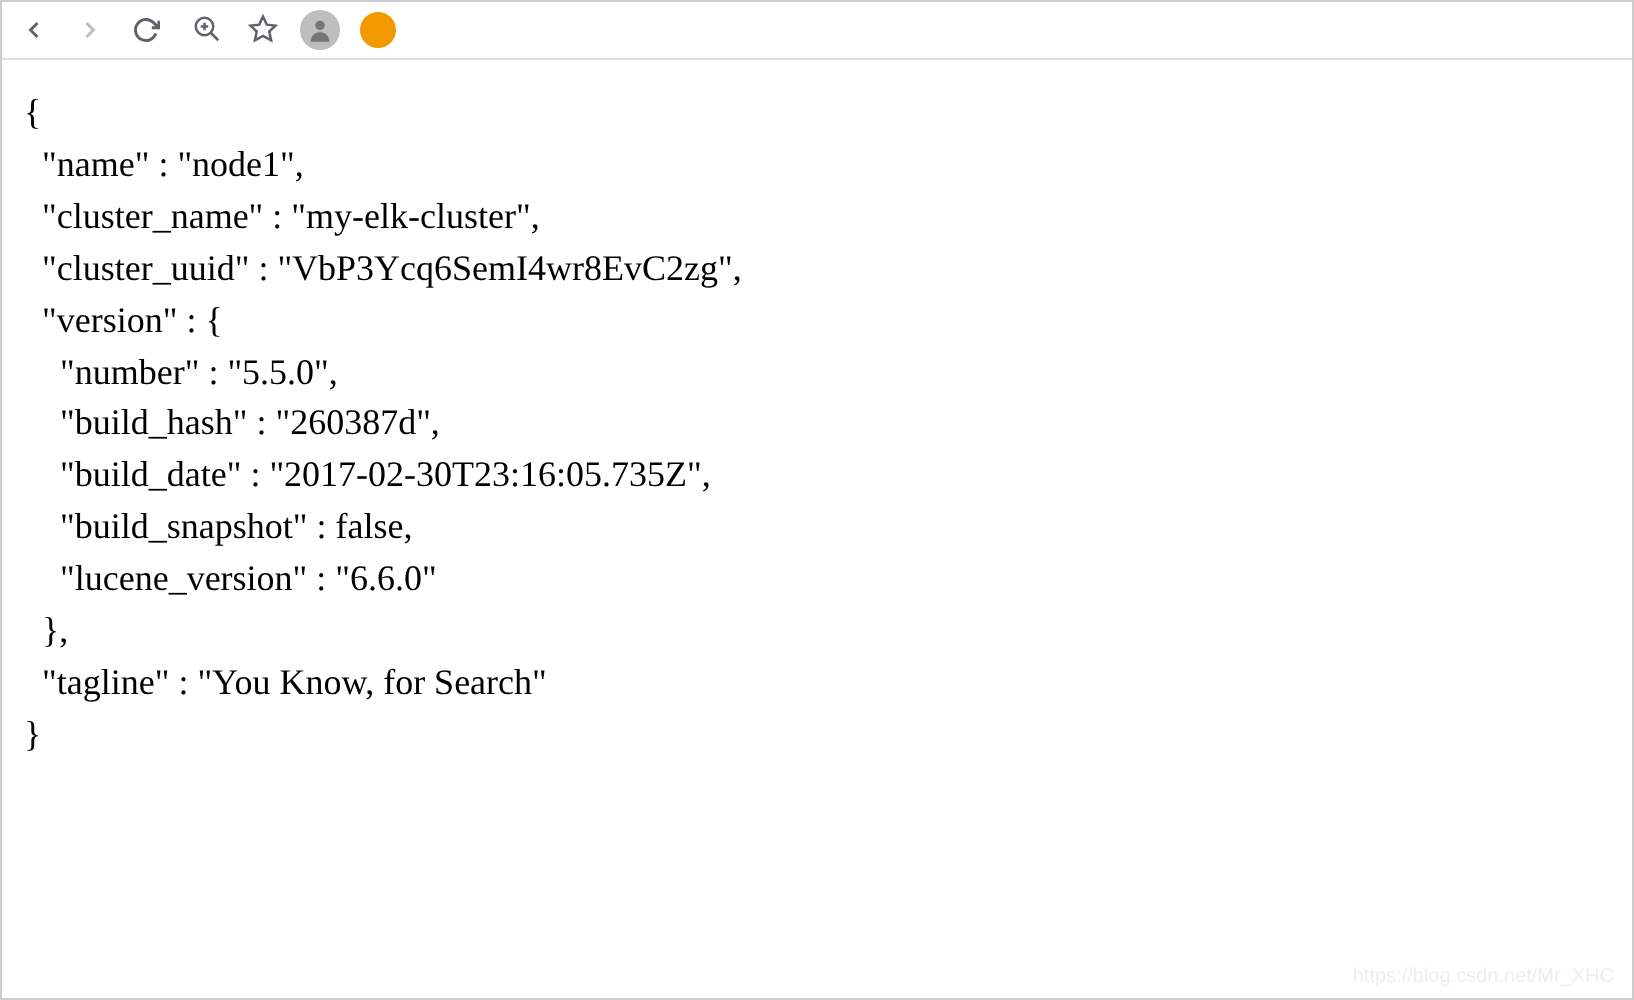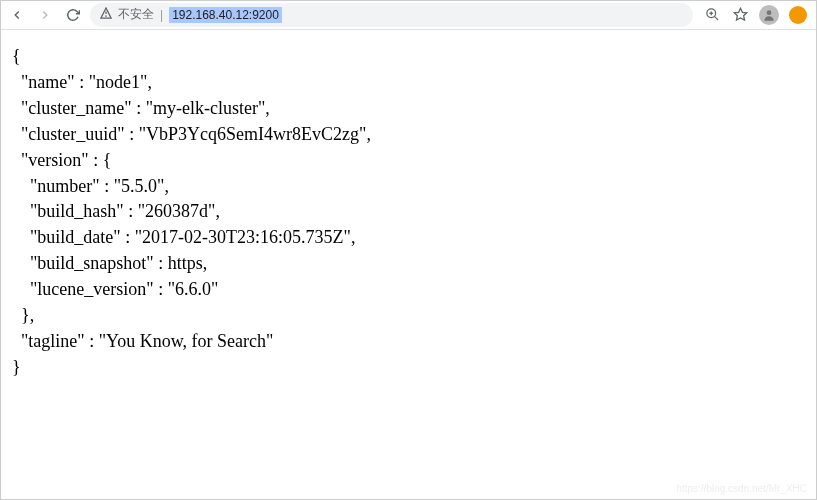--- a/index.html
+++ b/index.html
@@ -112,32 +112,20 @@
     <svg width="14" height="14" viewBox="0 0 24 24" fill="none" stroke="currentColor" stroke-width="2.5">
         <path d="M9 18l6-6-6-6"></path>
       </svg>
   </div>
   <div class="nav-btn">
     <svg width="14" height="14" viewBox="0 0 24 24" fill="none" stroke="currentColor" stroke-width="2.5">
         <path d="M23 4v6h-6"></path>
         <path d="M20.49 15a9 9 0 1 1-2.12-9.36L23 10"></path>
       </svg>
   </div>
-  <div class="addr-bar">
-    <span>
-      <svg width="12" height="12" viewBox="0 0 24 24" fill="none" stroke="#5f6368" stroke-width="2.5">
-          <path d="M12 2L2 22h20L12 2z"></path>
-          <line x1="12" y1="9" x2="12" y2="14"></line>
-          <circle cx="12" cy="18" r="0.5" fill="#5f6368"></circle>
-        </svg>
-    </span>
-    <span>不安全</span>
-    <span class="addr-sep">|</span>
-    <span class="addr-url">192.168.40.12:9200</span>
-  </div>
   <div class="right-icons">
     <div class="icon-btn">
       <svg width="15" height="15" viewBox="0 0 24 24" fill="none" stroke="currentColor" stroke-width="2">
           <circle cx="10" cy="10" r="7"></circle>
           <line x1="21" y1="21" x2="15" y2="15"></line>
           <line x1="10" y1="7" x2="10" y2="13"></line>
           <line x1="7" y1="10" x2="13" y2="10"></line>
         </svg>
     </div>
     <div class="icon-btn">
@@ -156,20 +144,20 @@
 </div>
 
 <pre class="content">{
   <span>"name"</span> : "<span>node1</span>",
   <span>"cluster_name"</span> : "<span>my-elk-cluster</span>",
   <span>"cluster_uuid"</span> : "<span>VbP3Ycq6SemI4wr8EvC2zg</span>",
   <span>"version"</span> : {
     <span>"number"</span> : "<span>5.5.0</span>",
     <span>"build_hash"</span> : "<span>260387d</span>",
     <span>"build_date"</span> : "<span>2017-02-30T23:16:05.735Z</span>",
-    <span>"build_snapshot"</span> : <span>https</span>,
+    <span>"build_snapshot"</span> : <span>false</span>,
     <span>"lucene_version"</span> : "<span>6.6.0</span>"
   },
   <span>"tagline"</span> : "<span>You Know, for Search</span>"
 }</pre>
 
 <div class="watermark">https://blog.csdn.net/Mr_XHC</div>
 <div class="frame"></div>
 
 </body></html>

